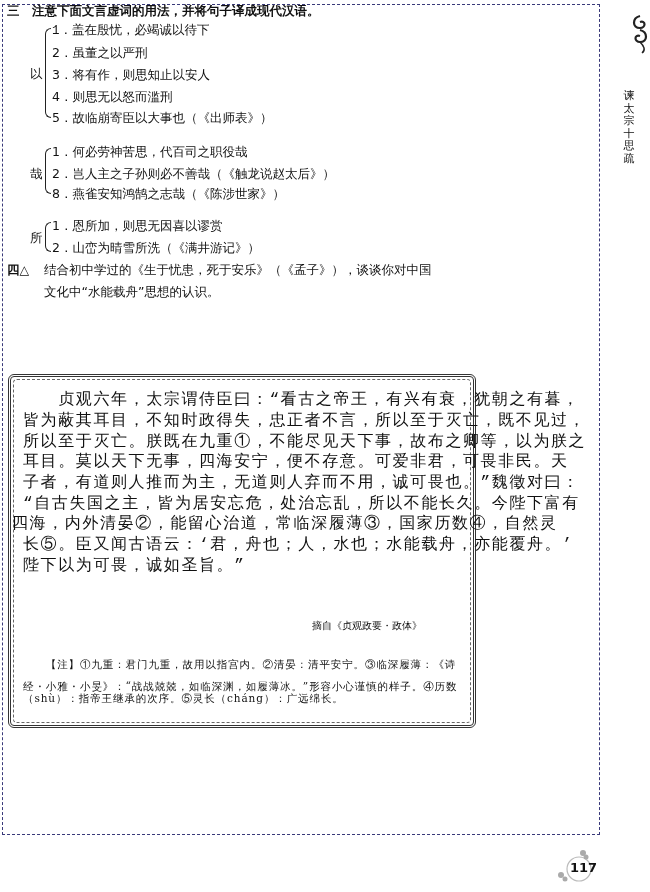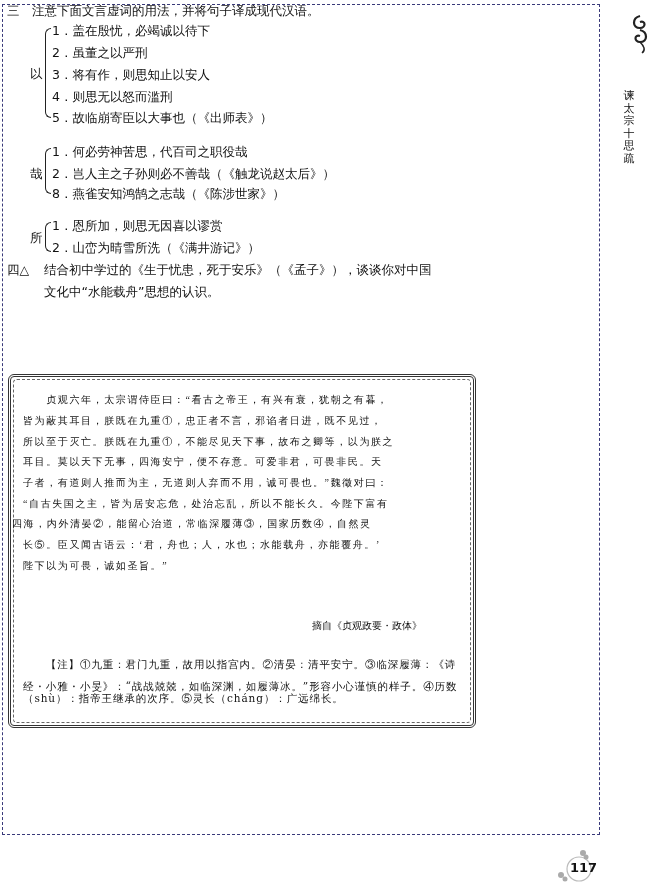--- a/index.html
+++ b/index.html
@@ -1,50 +1,50 @@
 <!DOCTYPE html>
 <html><head>
 <meta charset="utf-8">
 <style>
   html, body { margin:0; padding:0; background:#ffffff; }
   body { width:650px; height:892px; position:relative; overflow:hidden;
          font-family:"DejaVu Sans", "Liberation Sans", sans-serif; color:#111; }
   .page-frame { position:absolute; left:2px; top:4px; width:598px; height:831px;
                 border:1.5px dashed #3a3a7a; box-sizing:border-box; }
   .line { position:absolute; font-size:12.5px; line-height:16px; white-space:nowrap; }
-  .section-head { position:absolute; font-size:12.5px; line-height:16px; white-space:nowrap; }
+  .section-head { position:absolute; font-size:12.5px; line-height:16px; white-space:nowrap;font-weight:bold; }
   .brace { position:absolute; border:1.3px solid #222; border-right:none; border-radius:6px 0 0 6px; width:5px; }
   .keyword { position:absolute; font-size:12.5px; line-height:16px; }
   .side-title { position:absolute; left:622px; top:90px; width:14px; font-size:11px;
                 line-height:12.5px; text-align:center; }
   .ornament { position:absolute; left:630px; top:14px; }
   .box { position:absolute; left:8px; top:374px; width:468px; height:354px; box-sizing:border-box;
          border:3px double #333; border-radius:6px;
          background:
            repeating-linear-gradient(90deg, transparent 0 4px, rgba(0,0,0,0) 4px 8px); }
   .box::before { content:""; position:absolute; left:2px; right:2px; top:2px; bottom:2px;
                  border:1px dashed #666; border-radius:4px; }
-  .box-text { position:absolute; font-family:Liberation Serif, serif;
-              font-size:10px; line-height:20.6px; letter-spacing:1.6px; white-space:nowrap; }
+  .box-text { position:absolute; font-family:Liberation Mono, monospace;
+              font-size:16px; line-height:20.6px; letter-spacing:1.6px; white-space:nowrap; }
   .note-text { position:absolute; font-family:"DejaVu Serif", "Liberation Serif", serif;
                font-size:10.5px; line-height:20px; letter-spacing:0.9px; white-space:nowrap; }
   .source { position:absolute; font-size:10px; white-space:nowrap; }
   .page-num { position:absolute; left:570px; top:860px; font-size:13px; font-weight:bold; }
   .page-orn { position:absolute; left:553px; top:849px; }
 </style>
 </head>
 <body>
 
 <div class="page-frame"></div>
 
 <div class="section-head" style="left:7px; top:3px;">三　注意下面文言虚词的用法，并将句子译成现代汉语。</div>
 
 <div class="keyword" style="left:30px; top:66px;">以</div>
 <div class="brace" style="left:45px; top:28px; height:88px;"></div>
-<div class="line" style="left:52px; top:23px;">1．盖在殷忧，必竭诚以待下</div>
+<div class="line" style="left:52px; top:23px;font-family:Liberation Mono, monospace;">1．盖在殷忧，必竭诚以待下</div>
 <div class="line" style="left:52px; top:45px;">2．虽董之以严刑</div>
 <div class="line" style="left:52px; top:67px;">3．将有作，则思知止以安人</div>
 <div class="line" style="left:52px; top:89px;">4．则思无以怒而滥刑</div>
 <div class="line" style="left:52px; top:110px;">5．故临崩寄臣以大事也（《出师表》）</div>
 
 <div class="keyword" style="left:30px; top:166px;">哉</div>
 <div class="brace" style="left:45px; top:148px; height:44px;"></div>
 <div class="line" style="left:52px; top:144px;">1．何必劳神苦思，代百司之职役哉</div>
 <div class="line" style="left:52px; top:166px;">2．岂人主之子孙则必不善哉（《触龙说赵太后》）</div>
 <div class="line" style="left:52px; top:186px;">8．燕雀安知鸿鹄之志哉（《陈涉世家》）</div>
@@ -69,21 +69,21 @@
     <div>谏</div>
     <div>太</div>
     <div>宗</div>
     <div>十</div>
     <div>思</div>
     <div>疏</div>
   </div>
 
 <div class="box"></div>
 <div class="box-text" style="left:23px; top:390px;">　　贞观六年，太宗谓侍臣曰：“看古之帝王，有兴有衰，犹朝之有暮，</div>
-<div class="box-text" style="left:23px; top:411px;">皆为蔽其耳目，朕既在九重①，忠正者不言，邪谄者日进，既不见过，</div>
+<div class="box-text" style="left:23px; top:411px;">皆为蔽其耳目，不知时政得失，忠正者不言，所以至于灭亡，既不见过，</div>
 <div class="box-text" style="left:23px; top:432px;">所以至于灭亡。朕既在九重①，不能尽见天下事，故布之卿等，以为朕之</div>
 <div class="box-text" style="left:23px; top:452px;">耳目。莫以天下无事，四海安宁，便不存意。可爱非君，可畏非民。天</div>
 <div class="box-text" style="left:23px; top:473px;">子者，有道则人推而为主，无道则人弃而不用，诚可畏也。”魏徵对曰：</div>
 <div class="box-text" style="left:23px; top:494px;">“自古失国之主，皆为居安忘危，处治忘乱，所以不能长久。今陛下富有</div>
 <div class="box-text" style="left:12px; top:514px;">四海，内外清晏②，能留心治道，常临深履薄③，国家历数④，自然灵</div>
 <div class="box-text" style="left:23px; top:535px;">长⑤。臣又闻古语云：‘君，舟也；人，水也；水能载舟，亦能覆舟。’</div>
 <div class="box-text" style="left:23px; top:556px;">陛下以为可畏，诚如圣旨。”</div>
 
 <div class="source" style="left:312px; top:619px;">摘自《贞观政要・政体》</div>
 

